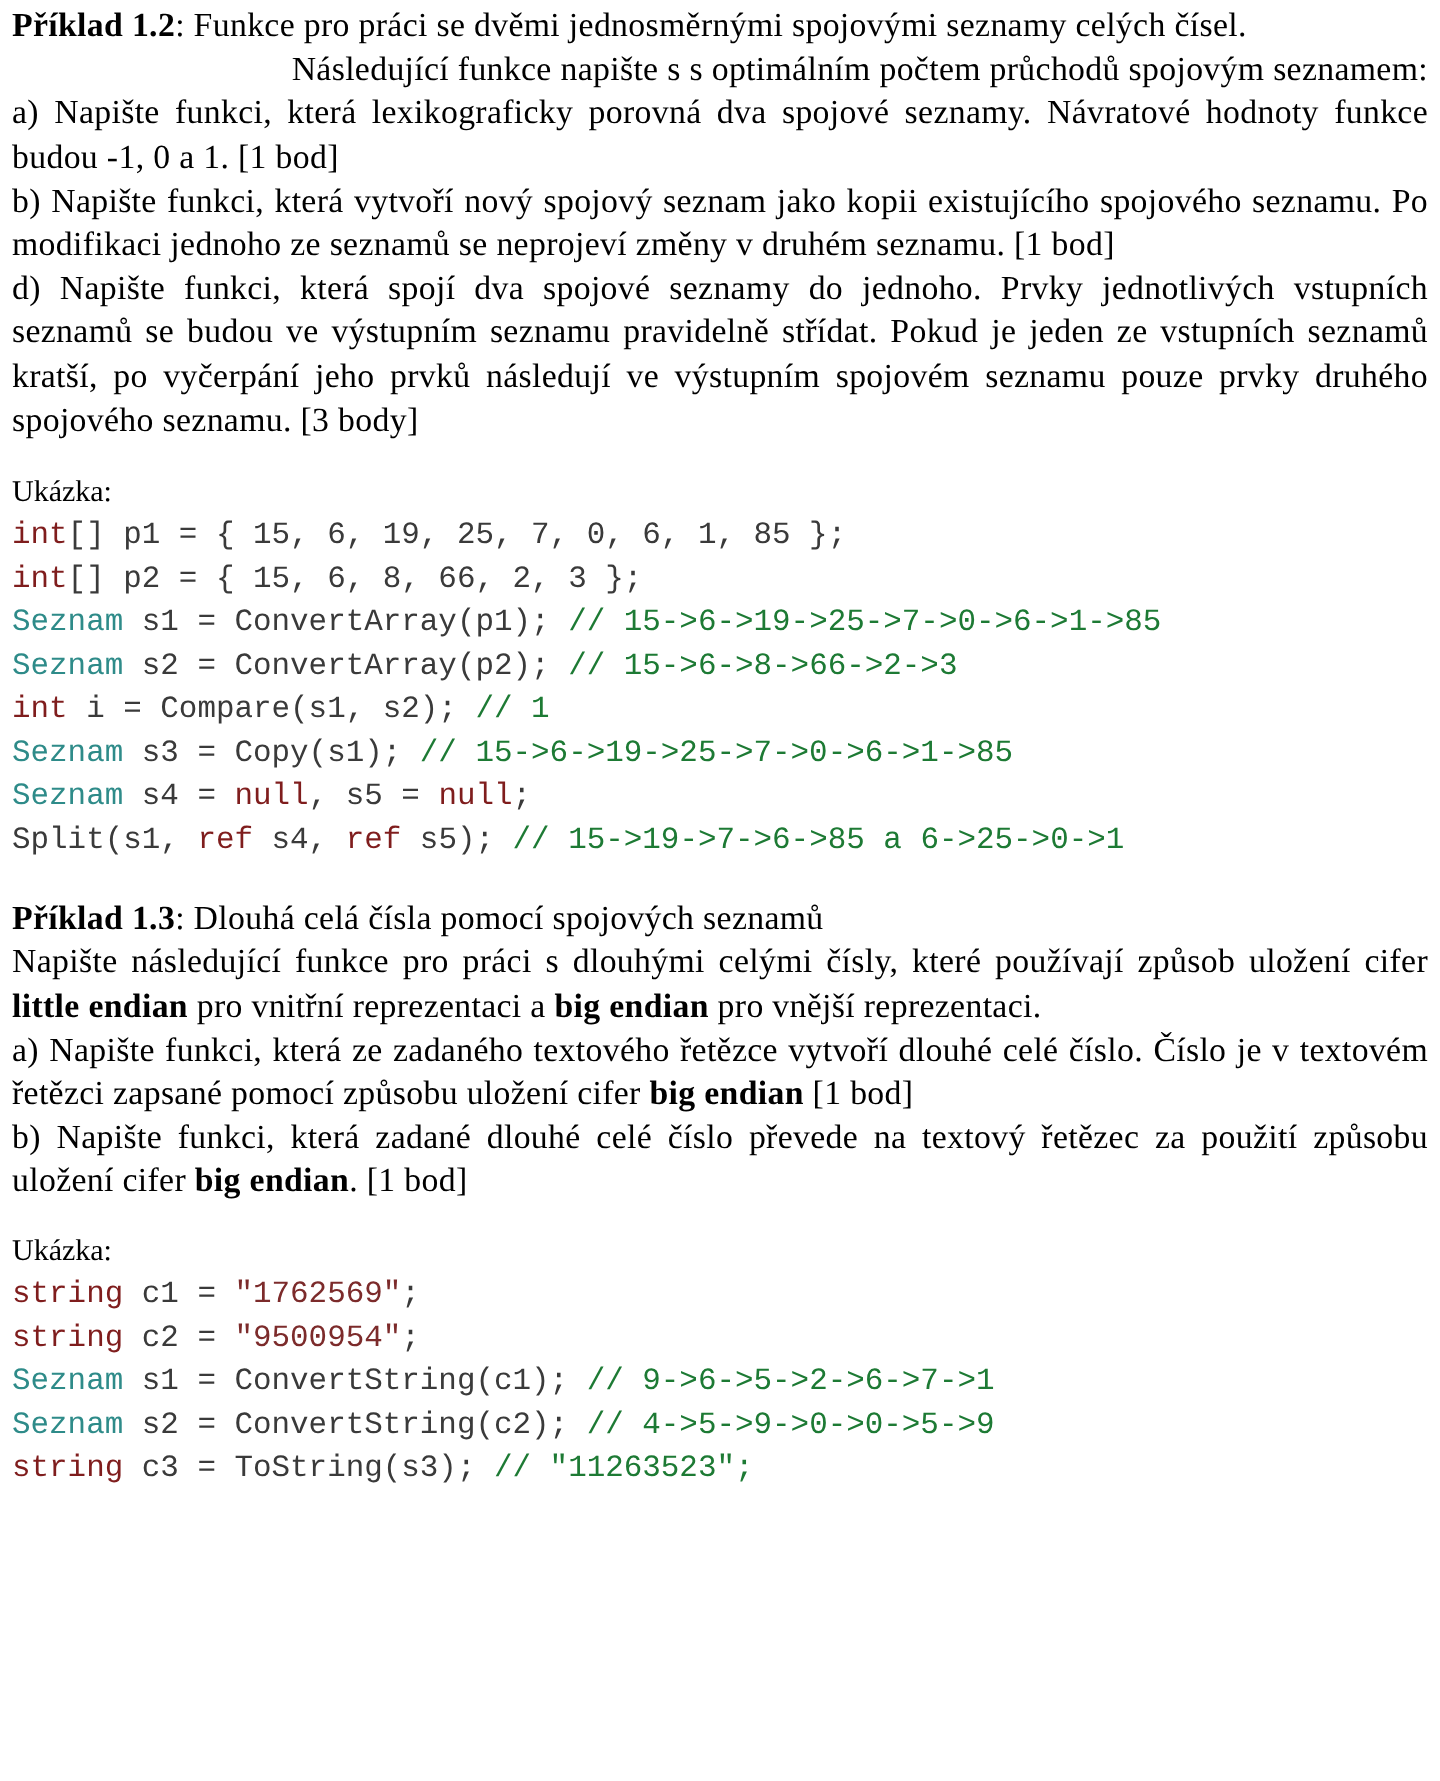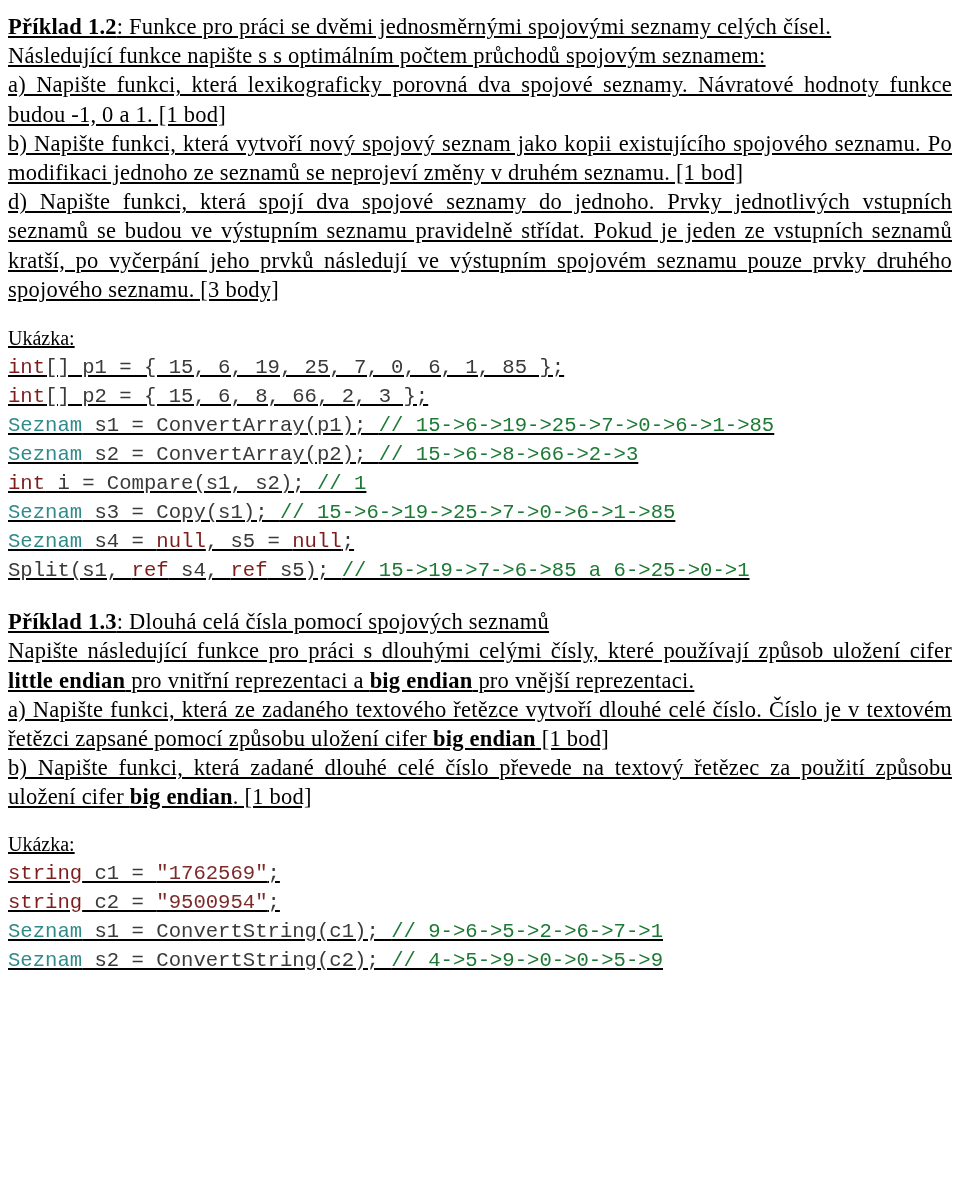--- a/index.html
+++ b/index.html
@@ -11,37 +11,36 @@
     width: 960px;
     height: 1187px;
     overflow: hidden;
     font-family: "Liberation Serif", "DejaVu Serif", serif;
     color: #000000;
   }
   .page {
     width: 960px;
     height: 875px;
     box-sizing: border-box;
-    padding: 12px 8px 0 8px;
+    padding: 2px 8px 0 8px;
     position: relative;
-    text-decoration: underline;
   }
 
   
   .para {
     font-family: "Liberation Serif", "DejaVu Serif", serif;
     font-size: 22.5px;
     line-height: 29.2px;
     text-align: justify;
     text-justify: inter-word;
     margin: 0;
     color: #000;
     letter-spacing: 0.01em;
   }
-  .para.noj { text-align: left; }
+  .para.noj { text-align: right; margin-left: 32px; }
   .b { font-weight: bold; }
 
   .heading {
     font-size: 22.5px;
     line-height: 29.2px;
     margin: 0;
   }
 
   .block-gap-1 { height: 20px; }
   .block-gap-2 { height: 22px; }
@@ -114,15 +113,16 @@
 
   <div class="block-gap-3"></div>
 
   <p class="label-ukazka">Ukázka:</p>
 
   <div class="code-block">
       <div class="code"><span class="kw">string</span><span class="pln"> c1 = </span><span class="str">"1762569"</span><span class="pln">;</span></div>
       <div class="code"><span class="kw">string</span><span class="pln"> c2 = </span><span class="str">"9500954"</span><span class="pln">;</span></div>
       <div class="code"><span class="typ">Seznam</span><span class="pln"> s1 = ConvertString(c1); </span><span class="cmt">// 9-&gt;6-&gt;5-&gt;2-&gt;6-&gt;7-&gt;1</span></div>
       <div class="code"><span class="typ">Seznam</span><span class="pln"> s2 = ConvertString(c2); </span><span class="cmt">// 4-&gt;5-&gt;9-&gt;0-&gt;0-&gt;5-&gt;9</span></div>
+      <div class="code"><span class="kw">string</span><span class="pln"> c3 = ToString(s3); </span><span class="cmt">// "11263523";</span></div>
     </div>
 
 </div>
 
 </body></html>

